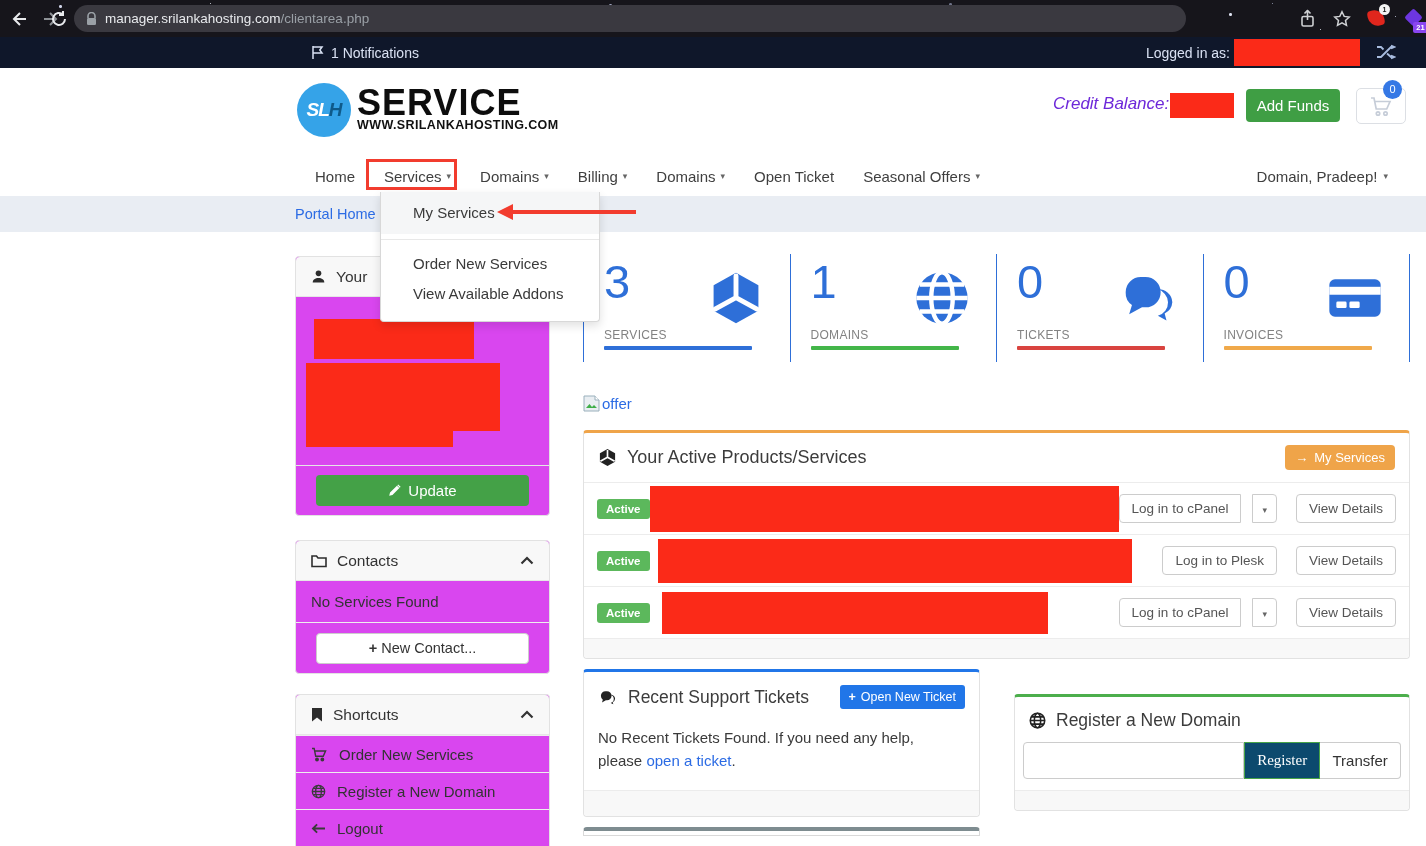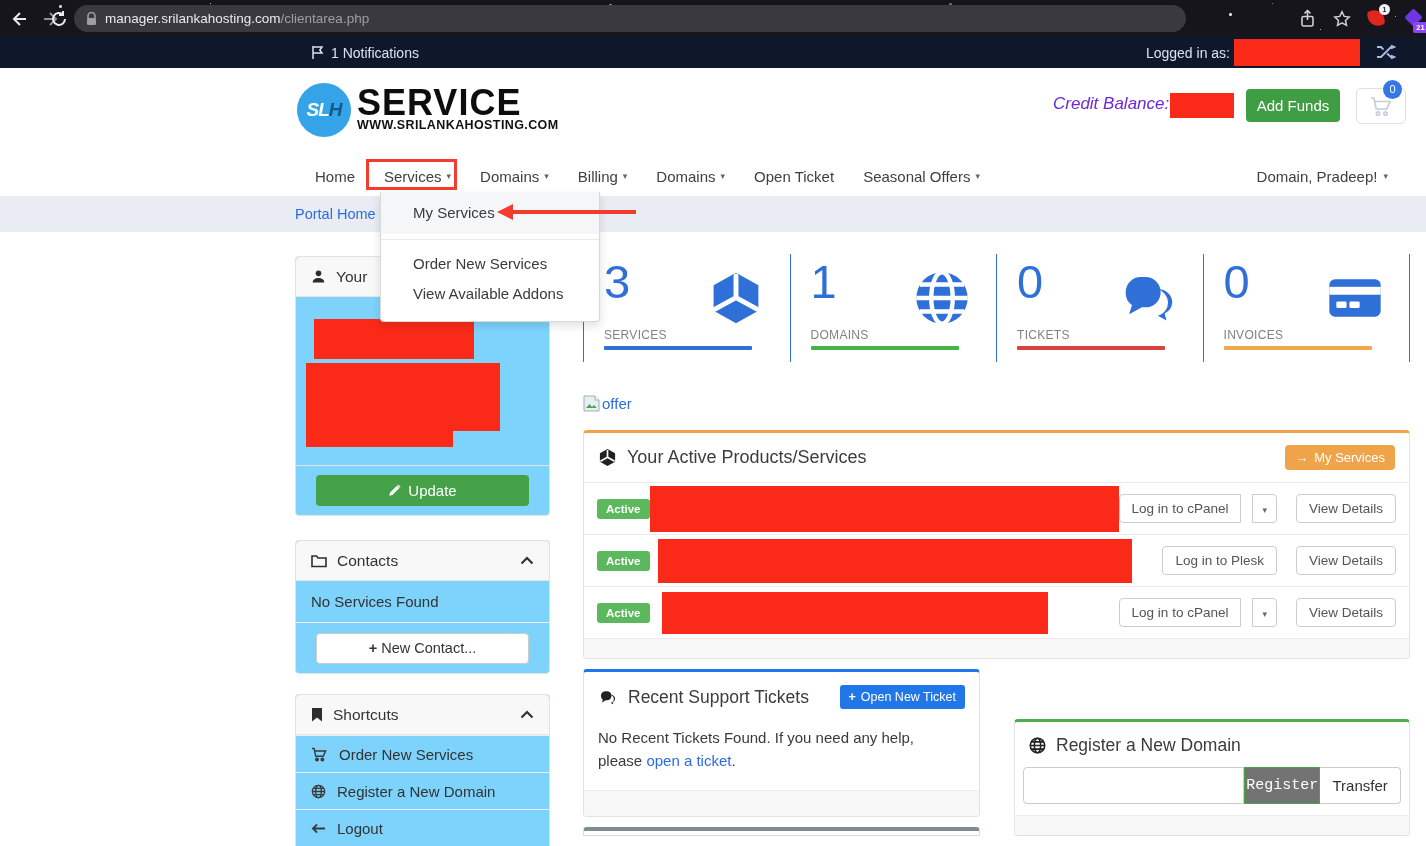--- a/index.html
+++ b/index.html
@@ -62,21 +62,21 @@
   .services-box { position:absolute; left:366px; top:3px; width:91px; height:31px; border:3px solid #f23c2e; }
   .greeting { position:absolute; right:38px; top:0; height:40px; display:flex; align-items:center; gap:6px; font-size:15px; color:#3f3f3f; }
 
   
   .breadcrumb { position:relative; height:36px; background:#e9edf3; }
   .bc-link { position:absolute; left:295px; top:0; height:36px; display:flex; align-items:center; font-size:14.5px; color:#2b6be4; }
 
   
   .content { position:relative; height:614px; background:#fff; overflow:hidden; }
 
-  .panel { background:#7dd3fc; border:1px solid #e2e2e2; border-radius:4px; }
+  .panel { background:#d946ef; border:1px solid #e2e2e2; border-radius:4px; }
   .p-head { height:40px; display:flex; align-items:center; padding:0 15px; gap:10px; background:#f8f8f8;
     border-bottom:1px solid #e6e6e6; border-radius:4px 4px 0 0; font-size:15.5px; color:#333; }
   .p-head .chev { margin-left:auto; }
 
   .side { position:absolute; left:295px; top:24px; width:255px; }
   .profile-body { padding:22px 10px 18px 10px; }
   .profile-foot { height:50px; border-top:1px solid #e6e6e6; display:flex; align-items:center; justify-content:center; }
   .btn-update { width:213px; height:31px; background:#44a147; border:none; border-radius:4px; color:#fff;
     font-size:15px; font-family:inherit; display:flex; align-items:center; justify-content:center; gap:7px; }
   .contacts-body { padding:12px 15px; font-size:15px; color:#333; border-bottom:1px solid #eee; }
@@ -114,36 +114,36 @@
   .badge-active { background:#5cb85c; color:#fff; font-size:11.5px; font-weight:700; padding:4px 9px; border-radius:3px; }
   .ap-btns { margin-left:auto; display:flex; align-items:center;gap:12px; }
   .btn-w { background:#fff; border:1px solid #ccc; color:#555; font-size:13.5px; font-family:inherit;
     padding:6px 12px; border-radius:4px; }
   .btn-grp-l { border-radius:4px 0 0 4px; }
   .btn-caret { border-radius:0 4px 4px 0; margin-left:-1px; padding:6px 9px; }
   .gap7 { margin-left:7px; }
   .ap-foot { height:20px; background:#f8f8f8; border-top:1px solid #ececec; border-radius:0 0 4px 4px; }
 
   
-  .bottom { display:flex; margin-top:10px; justify-content:space-between; align-items:flex-end; }
+  .bottom { display:flex; margin-top:10px; justify-content:space-between; align-items:center; }
   .col-l { width:397px; } .col-r { width:396px; }
   .tk { border:1px solid #e2e2e2; border-top:3px solid #2176e8; border-radius:4px; }
   .tk-head { display:flex; align-items:center; gap:10px; padding:13px 14px 6px; font-size:17.5px; color:#3c3c3c; }
   .btn-ticket { margin-left:auto; background:#2176e8; color:#fff; border:none; border-radius:3px;
     font-size:12.5px; font-family:inherit; padding:5px 9px; display:flex; gap:5px; align-items:center; }
   .tk-body { padding:12px 14px 18px; font-size:15px; color:#3a3a3a; line-height:1.5; width:380px; }
   .tk-body .lnk { color:#2b6be4; }
   .tk-foot { height:26px; background:#f8f8f8; border-top:1px solid #ececec; border-radius:0 0 4px 4px; }
   .stub { margin-top:10px; height:9px; background:#fff; border:1px solid #d9d9d9; border-top:4px solid #7e8c90; border-radius:4px 4px 0 0; }
 
   .rg { border:1px solid #e2e2e2; border-top:3px solid #4cae4c; border-radius:4px; }
   .rg-head { display:flex; align-items:center; gap:10px; padding:13px 14px 11px; font-size:17.5px; color:#3c3c3c; }
   .rg-group { display:flex; margin:0 8px; height:37px; }
   .rg-input { flex:1; border:1px solid #ccc; border-radius:4px 0 0 4px; padding:0 10px; font-size:15px; font-family:inherit; outline:none; }
-  .btn-register { width:85px; background:#737373; color:#fff; border:1px solid #47a447; font-size:15px; font-family:Liberation Mono, monospace; }
+  .btn-register { width:85px; background:#0c4a6e; color:#fff; border:1px solid #47a447; font-size:15px; font-family:Liberation Serif, serif; }
   .btn-transfer { width:90px; background:#fff; color:#333; border:1px solid #ccc; border-left:none; border-radius:0 4px 4px 0; font-size:15px; font-family:inherit; }
   .rg-foot { height:20px; background:#f8f8f8; border-top:1px solid #ececec; border-radius:0 0 4px 4px; margin-top:11px; }
 
   
   .svc-menu { position:absolute; left:380px; top:229px; width:220px; background:#fff; z-index:40;
     border:1px solid #d8d8d8; border-top:none; border-radius:0 0 4px 4px; box-shadow:0 4px 10px rgba(0,0,0,.12); padding-bottom:12px; }
   .svc-item-1 { height:42px; line-height:42px; padding-left:32px; font-size:15px; color:#3a3a3a; background:#f5f6f7; }
   .menu-divider { height:1px; background:#e8e8e8; margin:5px 0 9px; }
   .svc-item { height:30px; line-height:30px; padding-left:32px; font-size:15px; color:#3a3a3a; }
 

